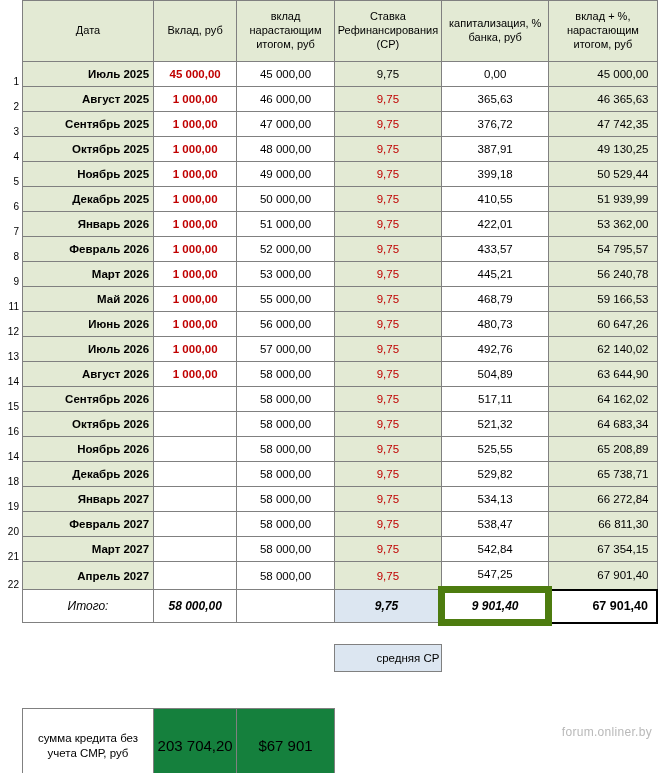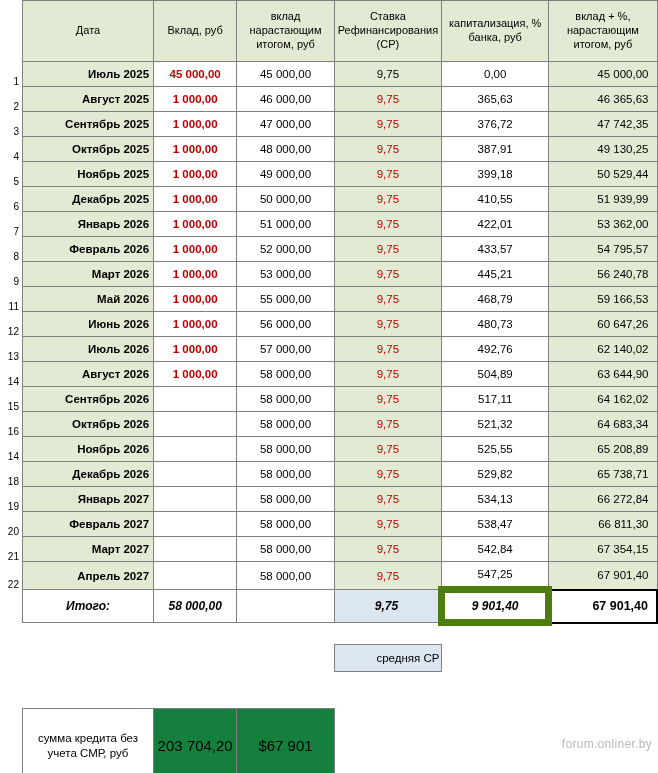--- a/index.html
+++ b/index.html
@@ -86,21 +86,21 @@
     background: #e3ead4;
     text-align: right;
     padding-right: 8px;
   }
   
   .t-label {
     border: 1px solid #808080;
     background: #ffffff;
     text-align: center;
     font-style: italic;
-    font-weight: bold;
+    font-weight: normal;
     height: 26px;
     font-size: 12px;
   }
   .t-val {
     border: 1px solid #808080;
     background: #ffffff;
     text-align: center;
     font-style: italic;
     font-weight: bold;
     height: 26px;
@@ -170,21 +170,21 @@
     background: #e3ead4;
     text-align: center;
     vertical-align: middle;
     height: 34px;
     font-size: 11.5px;
   }
   .spacer-row td { height: 18px; border: none; background: #ffffff; }
   .watermark {
     position: absolute;
     right: 6px;
-    bottom: 22px;
+    bottom: 34px;
     font-size: 12px;
     color: #b9b9b9;
     font-family: "Liberation Sans", sans-serif;
     letter-spacing: 0.3px;
   }
 </style>
 </head>
 <body>
 
 <table class="sheet">

